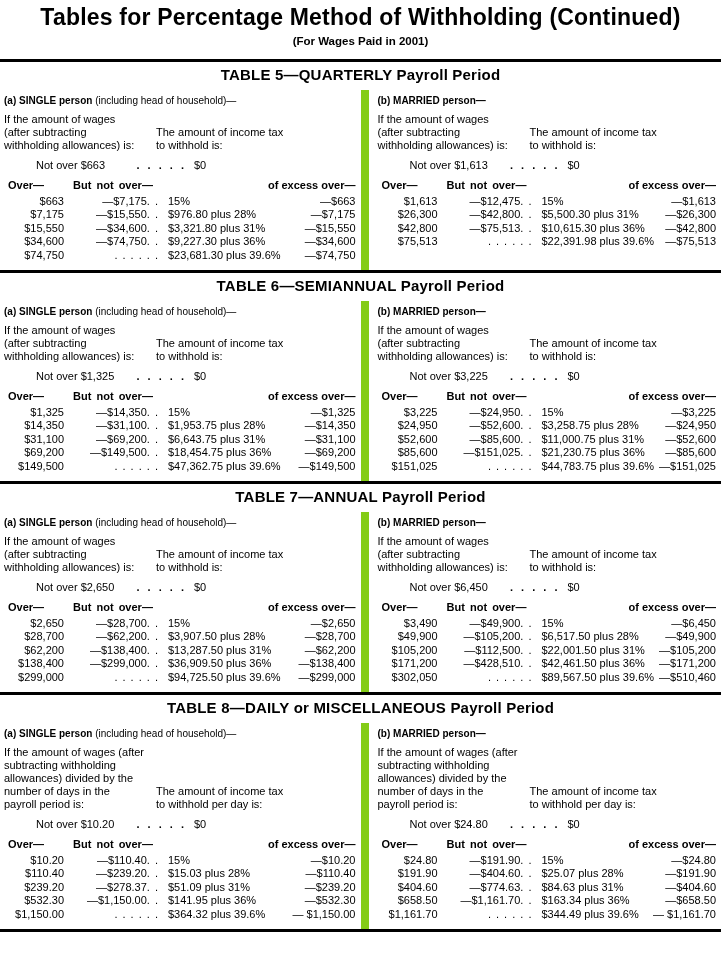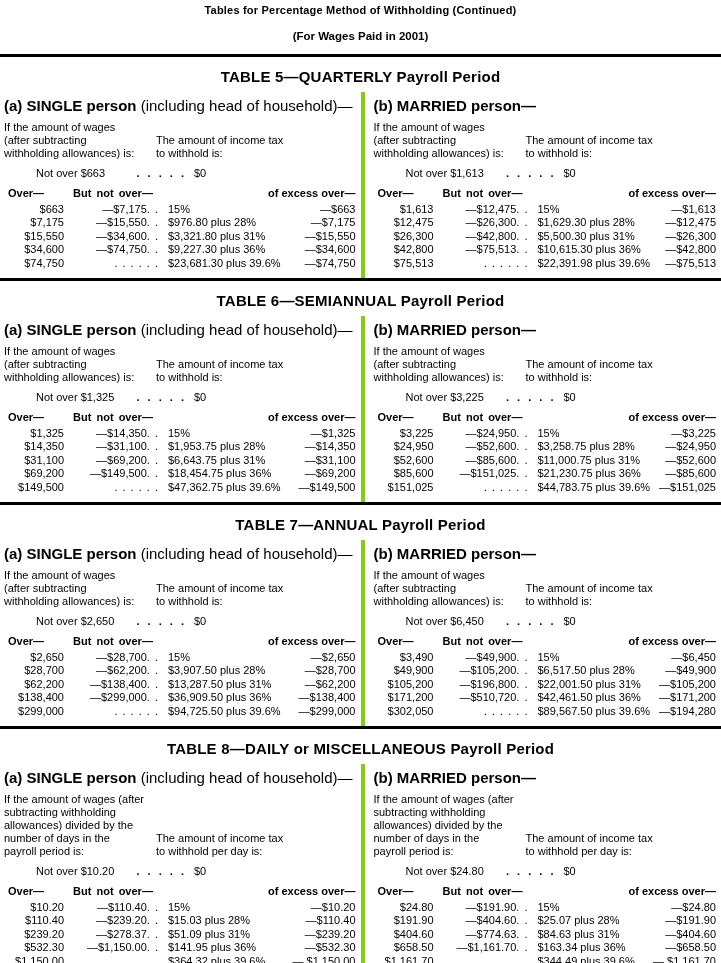--- a/index.html
+++ b/index.html
@@ -1,29 +1,29 @@
 <!DOCTYPE html>
 <html><head>
 <meta charset="utf-8">
 <style>
   html,body { margin:0; padding:0; background:#fff; color:#000; }
   body { width:721px; height:963px; font-family:"Liberation Sans", sans-serif; overflow:hidden; }
 
-  .hdr-title { font-size:11px; font-weight:bold; text-align:center; margin:4px 0 14px; letter-spacing:.2px; }
+  .hdr-title { font-size:23px; font-weight:bold; text-align:center; margin:4px 0 4px; letter-spacing:.2px; }
   .hdr-sub   { font-size:11.5px; font-weight:bold; text-align:center; margin:2px 0 12px; }
   .toprule   { border-top:3px solid #000; height:0; }
 
   .tsec { }
-  .ttitle { font-size:15px; font-weight:bold; text-align:center; margin:11px 0 7px; letter-spacing:.2px; }
+  .ttitle { font-size:15px; font-weight:bold; text-align:center; margin:4px 0 7px; letter-spacing:.2px; }
 
   .panels { display:grid; grid-template-columns:1fr 1fr; border-bottom:3px solid #000; }
   .panel  { padding:2px 5px 8px 4px; }
-  .panel + .panel { border-left:4px solid #84cc16; padding-left:9px; }
-
-  .phead { font-size:15px; font-weight:normal; margin:3px 0 7px; }
+  .panel + .panel { border-left:8px solid #84cc16; padding-left:9px; }
+
+  .phead { font-size:10px; font-weight:normal; margin:3px 0 7px; }
   .phead .pb { font-weight:bold; }
 
   .intro { display:grid; grid-template-columns:152px 1fr; align-items:end;
            font-size:11px; line-height:13px; margin-bottom:7px; }
   .pre   { white-space:pre-line; }
 
   .notover { display:grid; grid-template-columns:158px 1fr; font-size:11px; line-height:13px; margin-bottom:7px;padding-left:32px; }
   .notover .nleft { display:flex; justify-content:space-between; padding-right:10px; }
   .dots { font-weight:bold; word-spacing:5px; }
 
@@ -132,26 +132,20 @@
       <span class="excess">of excess over—</span>
     </div>
     <div class="rows">
   <div class="row">
     <span class="over">$1,613</span>
     <span class="mid">—$12,475. .</span>
     <span class="tax">15%</span>
     <span class="excess">—$1,613</span>
   </div>
 
-  <div class="row">
-    <span class="over">$12,475</span>
-    <span class="mid">—$26,300. .</span>
-    <span class="tax">$1,629.30 plus 28%</span>
-    <span class="excess">—$12,475</span>
-  </div>
 
   <div class="row">
     <span class="over">$26,300</span>
     <span class="mid">—$42,800. .</span>
     <span class="tax">$5,500.30 plus 31%</span>
     <span class="excess">—$26,300</span>
   </div>
 
   <div class="row">
     <span class="over">$42,800</span>
@@ -391,37 +385,37 @@
 
   <div class="row">
     <span class="over">$49,900</span>
     <span class="mid">—$105,200. .</span>
     <span class="tax">$6,517.50 plus 28%</span>
     <span class="excess">—$49,900</span>
   </div>
 
   <div class="row">
     <span class="over">$105,200</span>
-    <span class="mid">—$196,800. .</span>
+    <span class="mid">—$112,500. .</span>
     <span class="tax">$22,001.50 plus 31%</span>
     <span class="excess">—$105,200</span>
   </div>
 
   <div class="row">
     <span class="over">$171,200</span>
-    <span class="mid">—$510,720. .</span>
+    <span class="mid">—$428,510. .</span>
     <span class="tax">$42,461.50 plus 36%</span>
     <span class="excess">—$171,200</span>
   </div>
 
   <div class="row">
     <span class="over">$302,050</span>
     <span class="mid">. . . . . .</span>
     <span class="tax">$89,567.50 plus 39.6%</span>
-    <span class="excess">—$194,280</span>
+    <span class="excess">—$510,460</span>
   </div>
 </div>
   </div>
 </div>
   </section>
 
   <section class="tsec">
     <div class="ttitle">TABLE 8—DAILY or MISCELLANEOUS Payroll Period</div>
     <div class="panels">
   <div class="panel">

